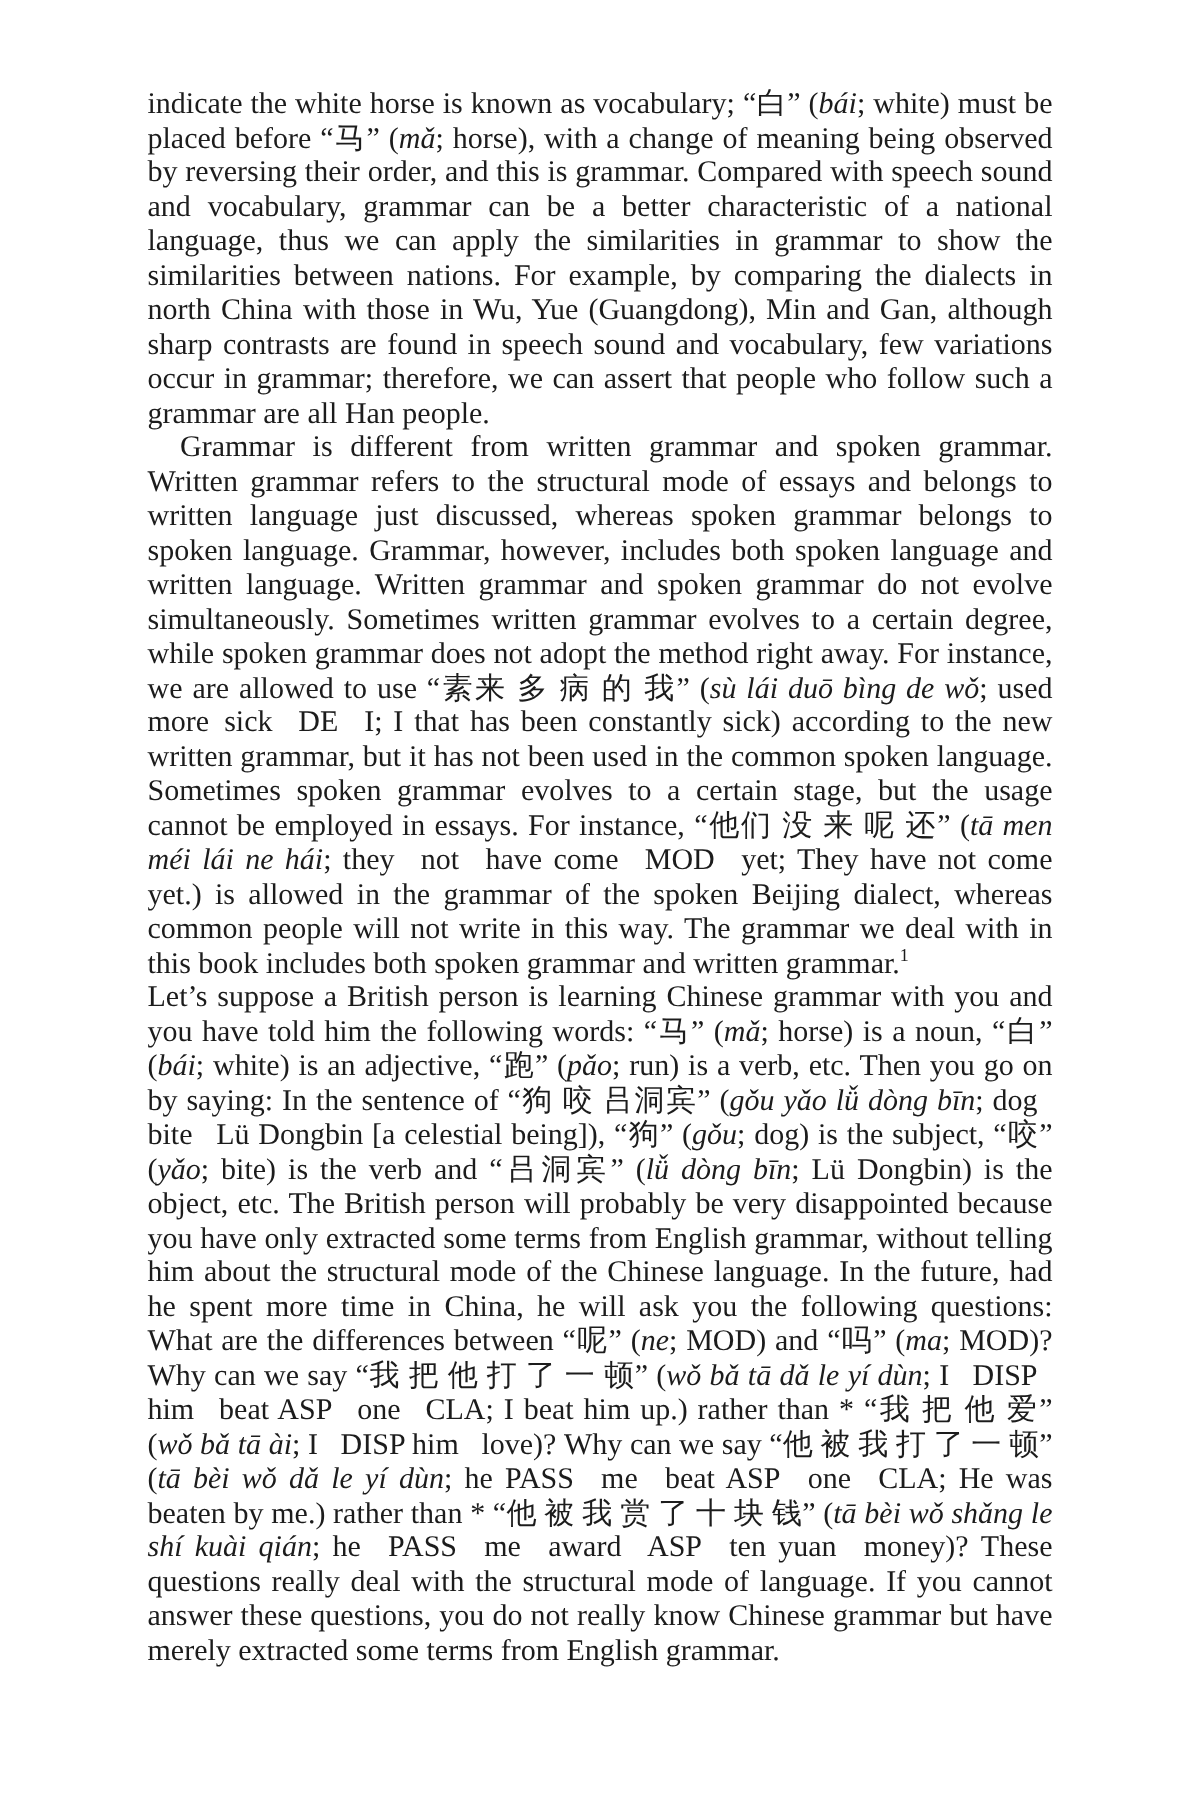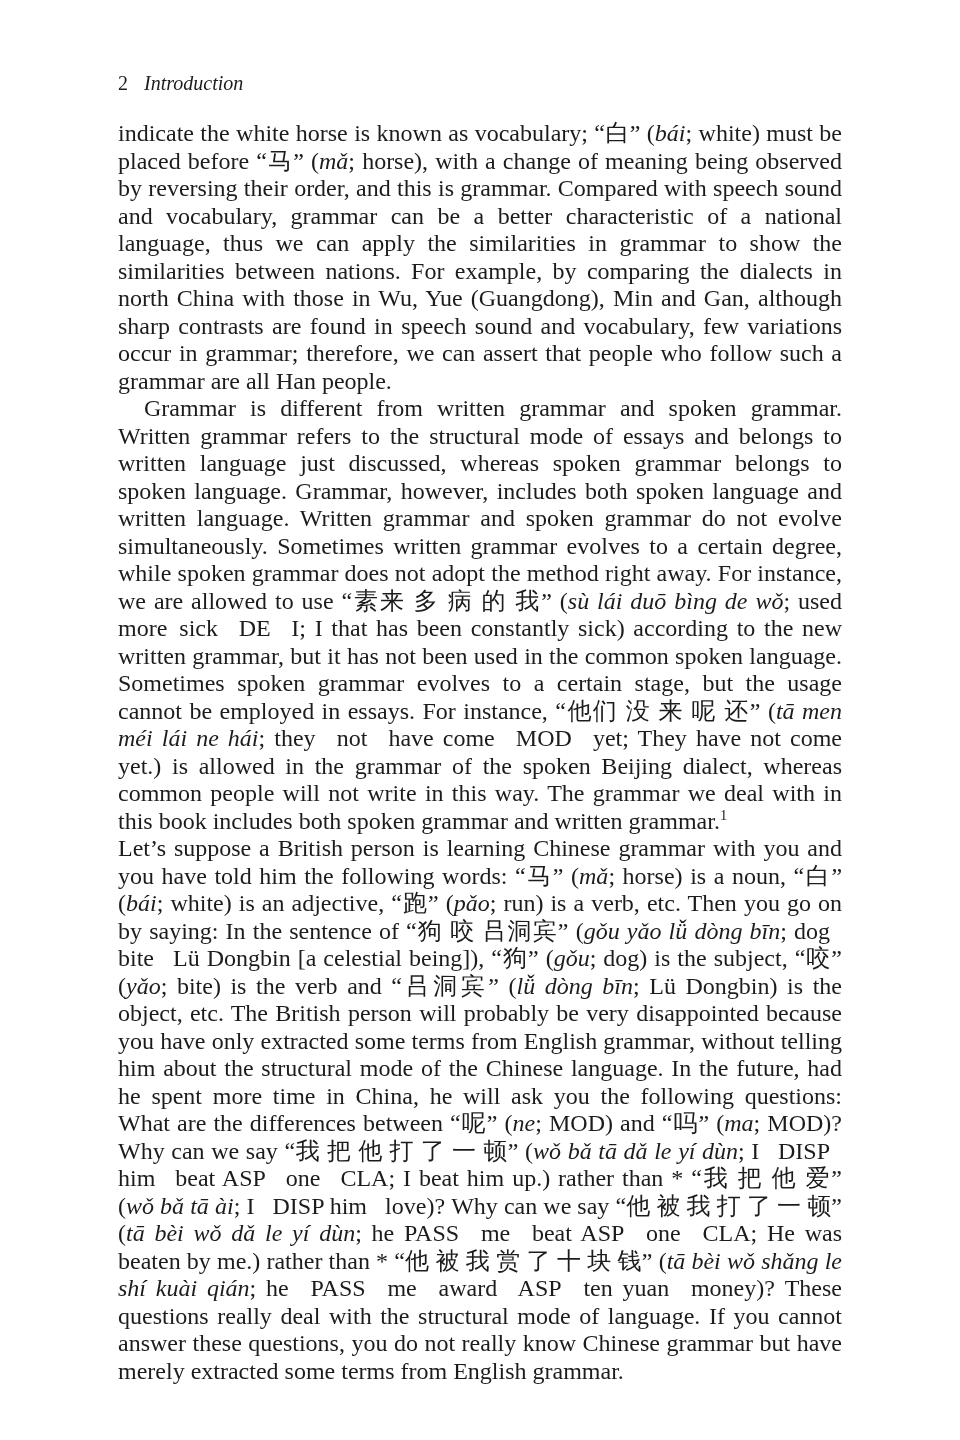--- a/index.html
+++ b/index.html
@@ -37,23 +37,20 @@
     line-height: 28px;
     font-weight: bold;
     font-family: "Liberation Serif", serif;
   }
   .section-number { display: inline-block; margin-right: 24px; }
 </style>
 </head>
 <body>
 
 <div class="page">
-  <div class="header">
-    <span class="pagenum">2</span><span class="running">Introduction</span>
-  </div>
 
   <p class="body-para"><span>indicate the white horse is known as vocabulary; “</span><span class="seg-cjk">白</span><span>” (</span><span class="seg-italic">bái</span><span>; white) must be placed before “</span><span class="seg-cjk">马</span><span>” (</span><span class="seg-italic">mǎ</span><span>; horse), with a change of meaning being observed by reversing their order, and this is grammar. Compared with speech sound and vocabulary, grammar can be a better characteristic of a national language, thus we can apply the similarities in grammar to show the similarities between nations. For example, by comparing the dialects in north China with those in Wu, Yue (Guangdong), Min and Gan, although sharp contrasts are found in speech sound and vocabulary, few variations occur in grammar; therefore, we can assert that people who follow such a grammar are all Han people.</span></p>
 
   <p class="body-para indent"><span>Grammar is different from written grammar and spoken grammar. Written grammar refers to the structural mode of essays and belongs to written language just discussed, whereas spoken grammar belongs to spoken language. Grammar, however, includes both spoken language and written language. Written grammar and spoken grammar do not evolve simultaneously. Sometimes written grammar evolves to a certain degree, while spoken grammar does not adopt the method right away. For instance, we are allowed to use “</span><span class="seg-cjk">素来 多 病 的 我</span><span>” (</span><span class="seg-italic">sù lái duō bìng de wǒ</span><span>; used more sick  DE  I; I that has been constantly sick) according to the new written grammar, but it has not been used in the common spoken language. Sometimes spoken grammar evolves to a certain stage, but the usage cannot be employed in essays. For instance, “</span><span class="seg-cjk">他们 没 来 呢 还</span><span>” (</span><span class="seg-italic">tā men méi lái ne hái</span><span>; they  not  have come  MOD  yet; They have not come yet.) is allowed in the grammar of the spoken Beijing dialect, whereas common people will not write in this way. The grammar we deal with in this book includes both spoken grammar and written grammar.</span><sup>1</sup></p>
 
 
   <p class="body-para"><span>Let’s suppose a British person is learning Chinese grammar with you and you have told him the following words: “</span><span class="seg-cjk">马</span><span>” (</span><span class="seg-italic">mǎ</span><span>; horse) is a noun, “</span><span class="seg-cjk">白</span><span>” (</span><span class="seg-italic">bái</span><span>; white) is an adjective, “</span><span class="seg-cjk">跑</span><span>” (</span><span class="seg-italic">pǎo</span><span>; run) is a verb, etc. Then you go on by saying: In the sentence of “</span><span class="seg-cjk">狗 咬 吕洞宾</span><span>” (</span><span class="seg-italic">gǒu yǎo lǚ dòng bīn</span><span>; dog  bite  Lü Dongbin [a celestial being]), “</span><span class="seg-cjk">狗</span><span>” (</span><span class="seg-italic">gǒu</span><span>; dog) is the subject, “</span><span class="seg-cjk">咬</span><span>” (</span><span class="seg-italic">yǎo</span><span>; bite) is the verb and “</span><span class="seg-cjk">吕洞宾</span><span>” (</span><span class="seg-italic">lǚ dòng bīn</span><span>; Lü Dongbin) is the object, etc. The British person will probably be very disappointed because you have only extracted some terms from English grammar, without telling him about the structural mode of the Chinese language. In the future, had he spent more time in China, he will ask you the following questions: What are the differences between “</span><span class="seg-cjk">呢</span><span>” (</span><span class="seg-italic">ne</span><span>; MOD) and “</span><span class="seg-cjk">吗</span><span>” (</span><span class="seg-italic">ma</span><span>; MOD)? Why can we say “</span><span class="seg-cjk">我 把 他 打 了 一 顿</span><span>” (</span><span class="seg-italic">wǒ bǎ tā dǎ le yí dùn</span><span>; I  DISP  him  beat ASP  one  CLA; I beat him up.) rather than * “</span><span class="seg-cjk">我 把 他 爱</span><span>” (</span><span class="seg-italic">wǒ bǎ tā ài</span><span>; I  DISP him  love)? Why can we say “</span><span class="seg-cjk">他 被 我 打 了 一 顿</span><span>” (</span><span class="seg-italic">tā bèi wǒ dǎ le yí dùn</span><span>; he PASS  me  beat ASP  one  CLA; He was beaten by me.) rather than * “</span><span class="seg-cjk">他 被 我 赏 了 十 块 钱</span><span>” (</span><span class="seg-italic">tā bèi wǒ shǎng le shí kuài qián</span><span>; he  PASS  me  award  ASP  ten yuan  money)? These questions really deal with the structural mode of language. If you cannot answer these questions, you do not really know Chinese grammar but have merely extracted some terms from English grammar.</span></p>
 </div>
 
 </body></html>

